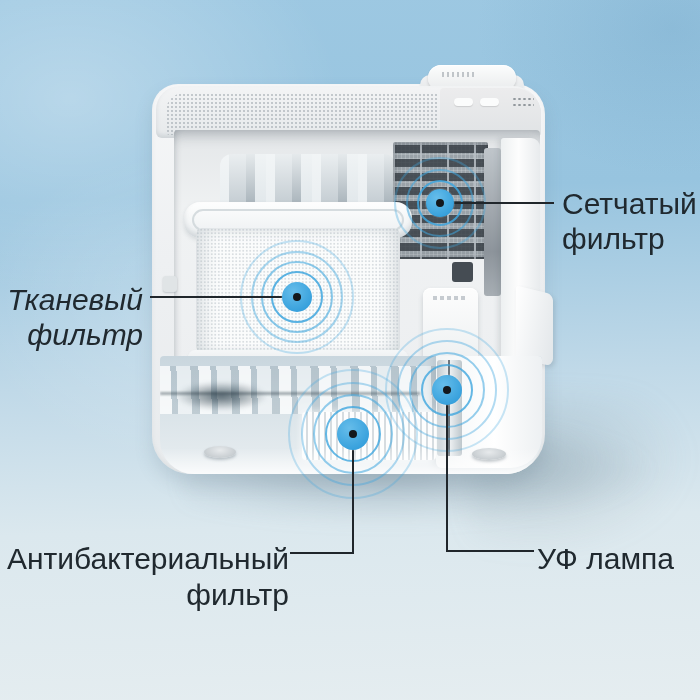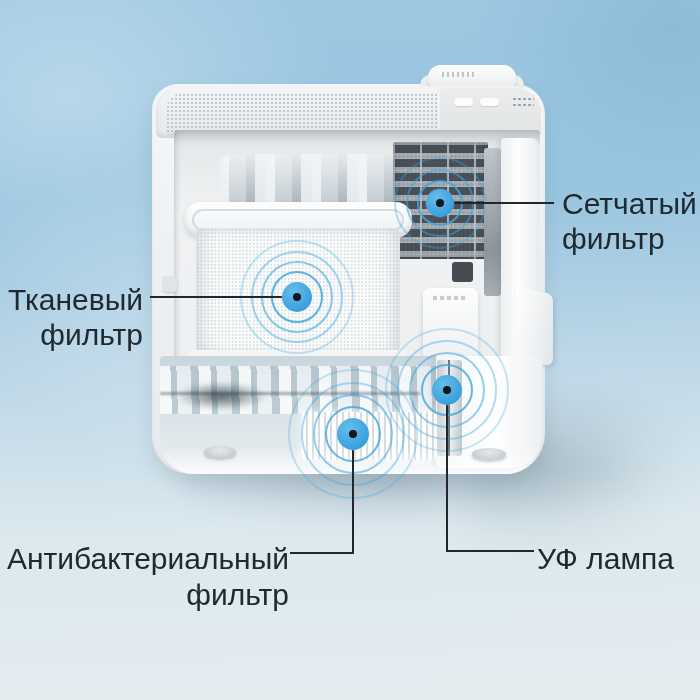--- a/index.html
+++ b/index.html
@@ -214,21 +214,21 @@
   .core { position:absolute; width:8px; height:8px; background:#14181c; border-radius:50%; transform:translate(-50%,-50%); }
   .cline { position:absolute; background:#20262b; }
   .clabel { position:absolute; font-size:30px; line-height:35px; color:#20292f; white-space:nowrap; }
 
   .co-mesh   { left:440px; top:203px; }
   .co-fabric { left:297px; top:297px; }
   .co-anti   { left:353px; top:434px; }
   .co-uv     { left:447px; top:390px; }
 
   .co-mesh  .clabel { left:122px; top:-17px; text-align:left; }
-  .co-fabric .clabel { right:154px; top:-15px; text-align:right; }
+  .co-fabric .clabel { right:154px; top:-15px; text-align:right;font-style:italic; }
   .co-anti  .clabel { right:64px; top:107px; text-align:right; line-height:36px; }
   .co-uv    .clabel { left:90px; top:151px; text-align:left; }
 </style>
 </head>
 <body>
 
 <div class="canvas">
 
   <div class="floor-shadow"></div>
   <div class="floor-shadow2"></div>

